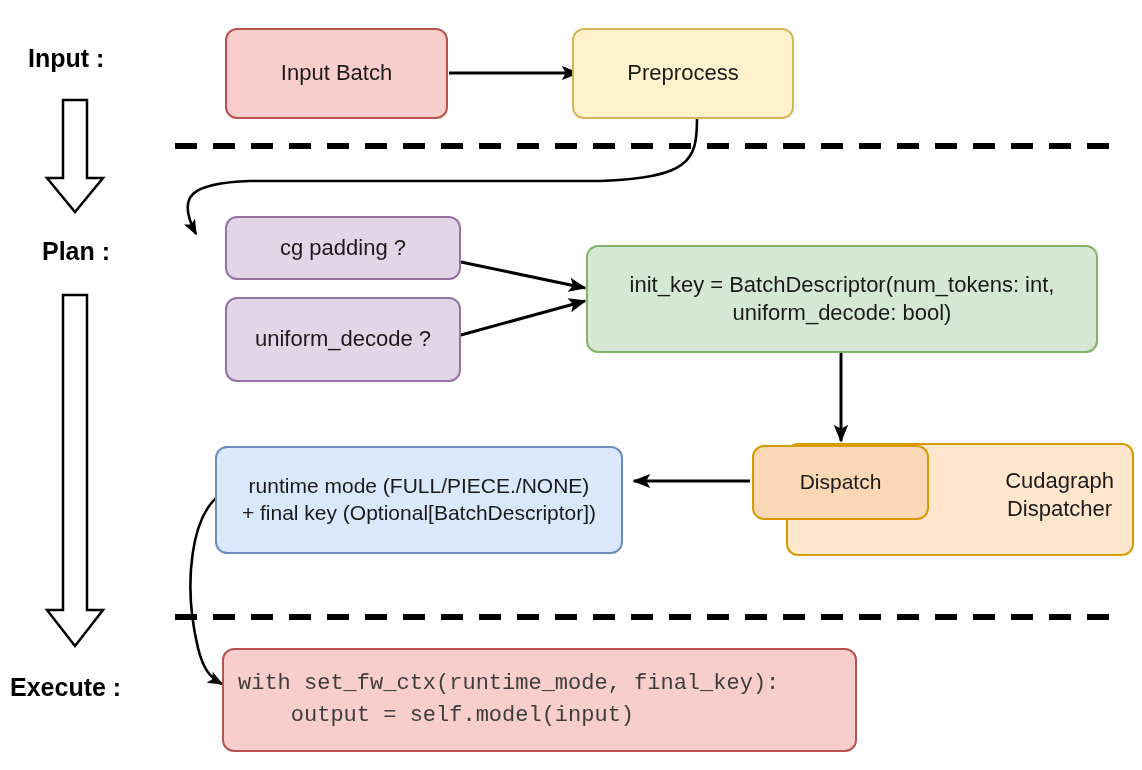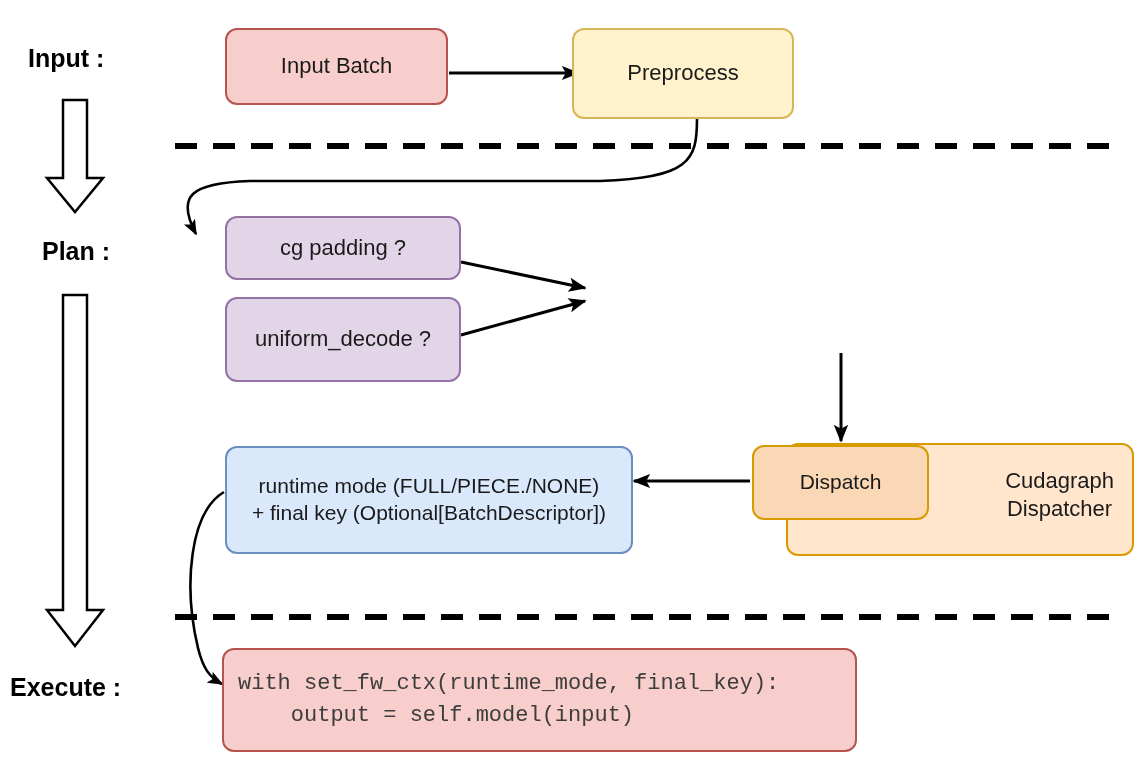--- a/index.html
+++ b/index.html
@@ -104,47 +104,51 @@
 
     <path d="M 750 481 L 634 481" fill="none" stroke="#000000" stroke-width="3" marker-end="url(#arrow)"></path>
 
     <path d="M 224 492 C 190 512, 183 585, 198 648 C 203 668, 209 677, 222 684" fill="none" stroke="#000000" stroke-width="2.6" marker-end="url(#arrow)"></path>
   </svg>
 
   <div class="stage-label" style="left:28px; top:44px;">Input :</div>
   <div class="stage-label" style="left:42px; top:237px;">Plan :</div>
   <div class="stage-label" style="left:10px; top:673px;">Execute :</div>
 
-  <div class="node n-pink" style="left:225px; top:28px; width:223px; height:77px;">
+  <div class="node n-pink" style="left:225px; top:28px; width:223px; height:91px;">
     <span class="txt">Input Batch</span>
   </div>
 
   <div class="node n-yellow" style="left:572px; top:28px; width:222px; height:91px;">
     <span class="txt">Preprocess</span>
   </div>
 
   <div class="node n-purple" style="left:225px; top:216px; width:236px; height:64px;">
     <span class="txt">cg padding ?</span>
   </div>
 
   <div class="node n-purple" style="left:225px; top:297px; width:236px; height:85px;">
     <span class="txt">uniform_decode ?</span>
   </div>
 
+  <div class="node n-green" style="left:586px; top:245px; width:512px; height:108px;">
+    <span class="txt">init_key = BatchDescriptor(num_tokens: int,
+uniform_decode: bool)</span>
+  </div>
 
   <div class="node n-orange-outer" style="left:786px; top:443px; width:348px; height:113px; align-items:center; justify-content:flex-end; padding-right:18px;">
     <span class="txt" style="margin-top:-9px;">Cudagraph
 Dispatcher</span>
   </div>
 
   <div class="node n-orange-inner" style="left:752px; top:445px; width:177px; height:75px; font-size:21px;align-items:center;">
     <span class="txt">Dispatch</span>
   </div>
 
-  <div class="node n-blue" style="left:225px; top:446px; width:408px; height:108px; font-size:21px;">
+  <div class="node n-blue" style="left:215px; top:446px; width:408px; height:108px; font-size:21px;">
     <span class="txt">runtime mode (FULL/PIECE./NONE)
 + final key (Optional[BatchDescriptor])</span>
   </div>
 
   <div class="node n-pink code" style="left:222px; top:648px; width:635px; height:104px;">
     <span class="txt">with set_fw_ctx(runtime_mode, final_key):
     output = self.model(input)</span>
   </div>
 
 </div>

